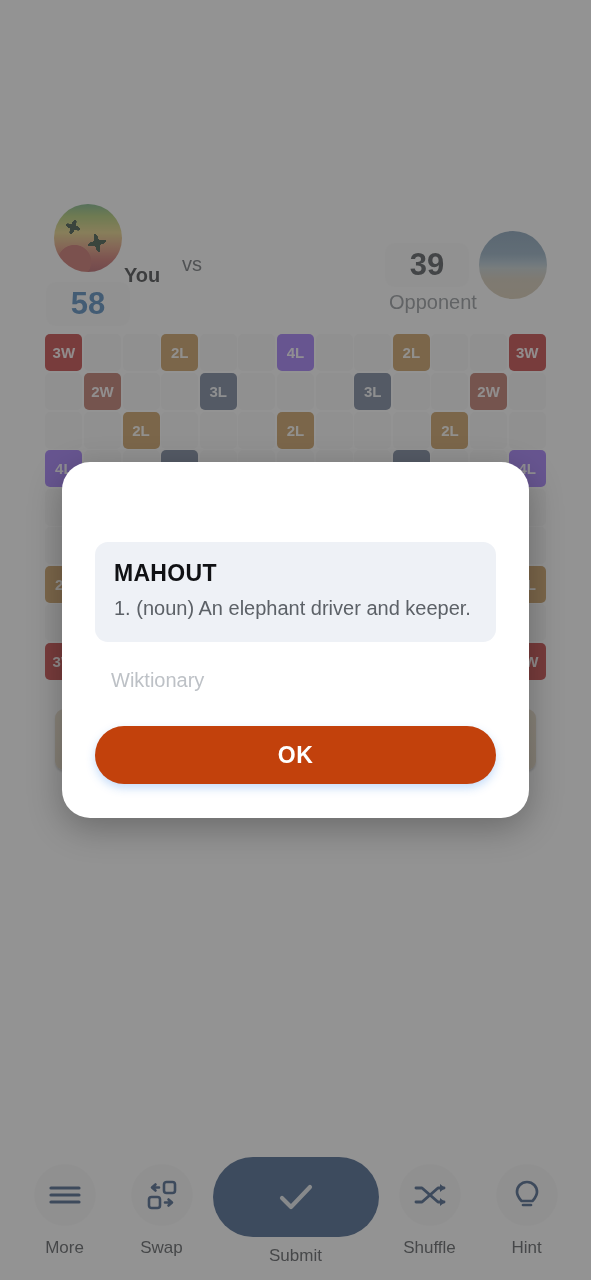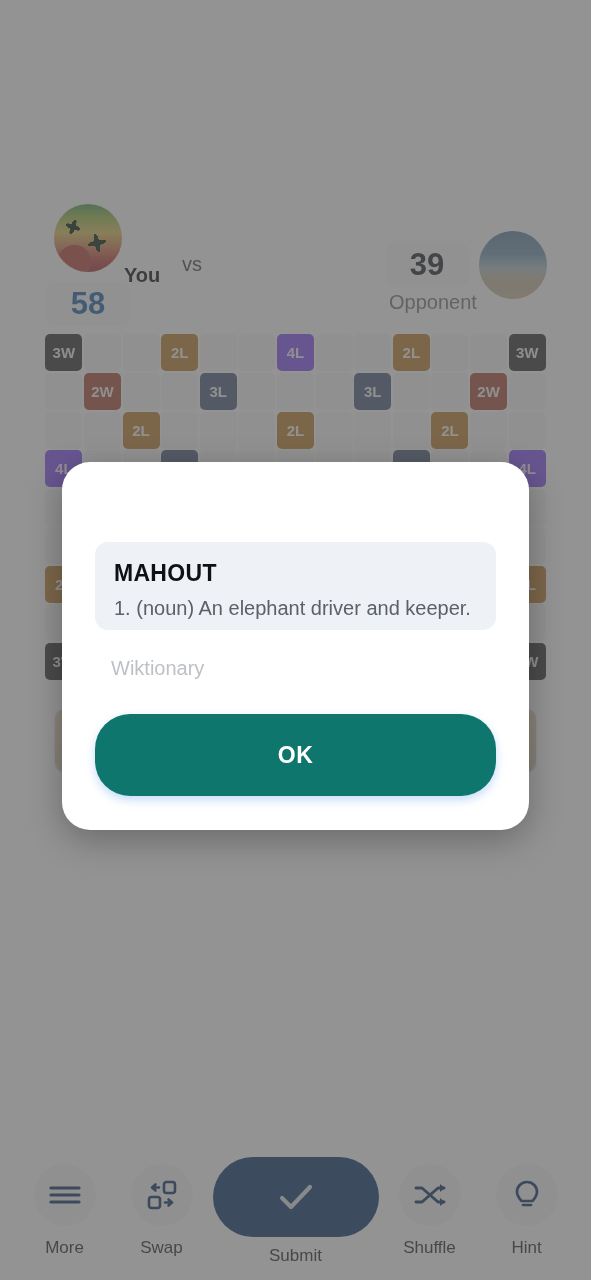--- a/index.html
+++ b/index.html
@@ -107,21 +107,21 @@
     gap: 0;
   }
   .cell {
     margin: 0.8px;
     border-radius: 5px;
     background: rgba(0,0,0,0.035);
     display: flex; align-items: center; justify-content: center;
     font-size: 15px; font-weight: 600;
     color: rgba(255,255,255,0.92);
   }
-  .cell.t3w { background: #404040; }
+  .cell.t3w { background: #b91c1c; }
   .cell.t2w { background: #b05a4a; }
   .cell.t2l { background: #bf8940; }
   .cell.t4l { background: #8b5cf6; }
   .cell.t3l { background: #5b6b87; }
 
   
   #rack {
     margin: 28px auto 0;
     display: flex; gap: 9px; justify-content: center;
   }
@@ -185,39 +185,39 @@
     padding: 44px 33px 34px;
   }
   #dialog-title {
     text-align: center;
     font-size: 29px; font-weight: bold; color: #0c0d0f;
   }
   #definition-card {
     margin-top: 36px;
     background: #eef1f6;
     border-radius: 13px;
-    padding: 18px 19px 8px;
+    padding: 18px 19px 20px;
   }
   #definition-word {
     font-size: 23px; font-weight: bold; color: #101114;
     letter-spacing: 0.3px;
   }
   #definition-text {
     margin-top: 7px;
     font-size: 20px; color: #5c6167; line-height: 1.42;
   }
   #definition-source {
     margin-top: 27px; margin-left: 16px;
     font-size: 20px; color: #bdc1c6;
   }
   #ok-button {
     margin-top: 34px;
-    height: 82px;
+    height: 58px;
     border-radius: 35px;
-    background: #0f766e;
+    background: #c2410c;
     border: none;
     width: 100%;
     color: #ffffff;
     font-size: 23px; font-weight: bold;
     font-family: "Liberation Sans", sans-serif;
     letter-spacing: 0.5px;
     cursor: pointer;
     box-shadow: 0 4px 10px rgba(47,131,232,0.28);
   }
 </style>

